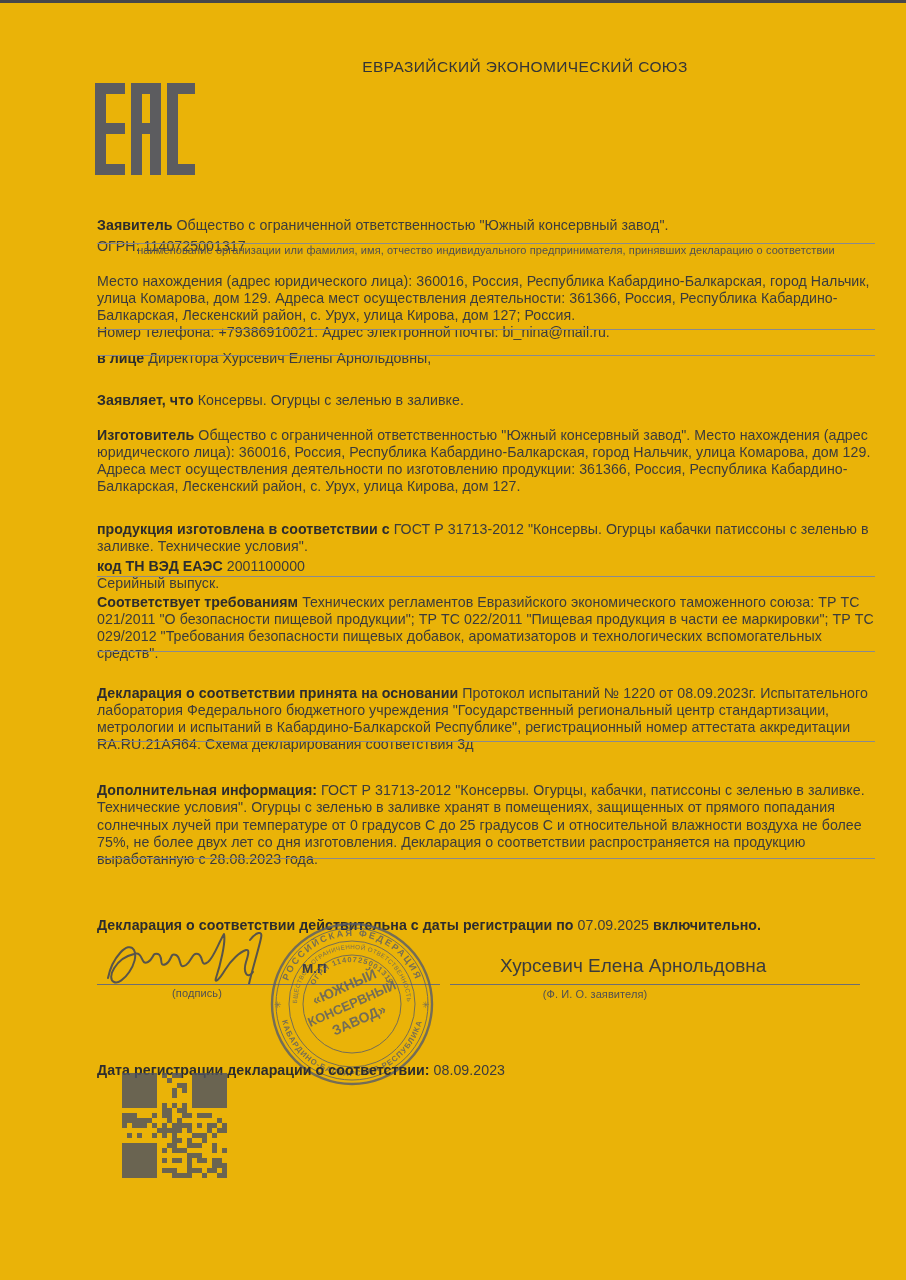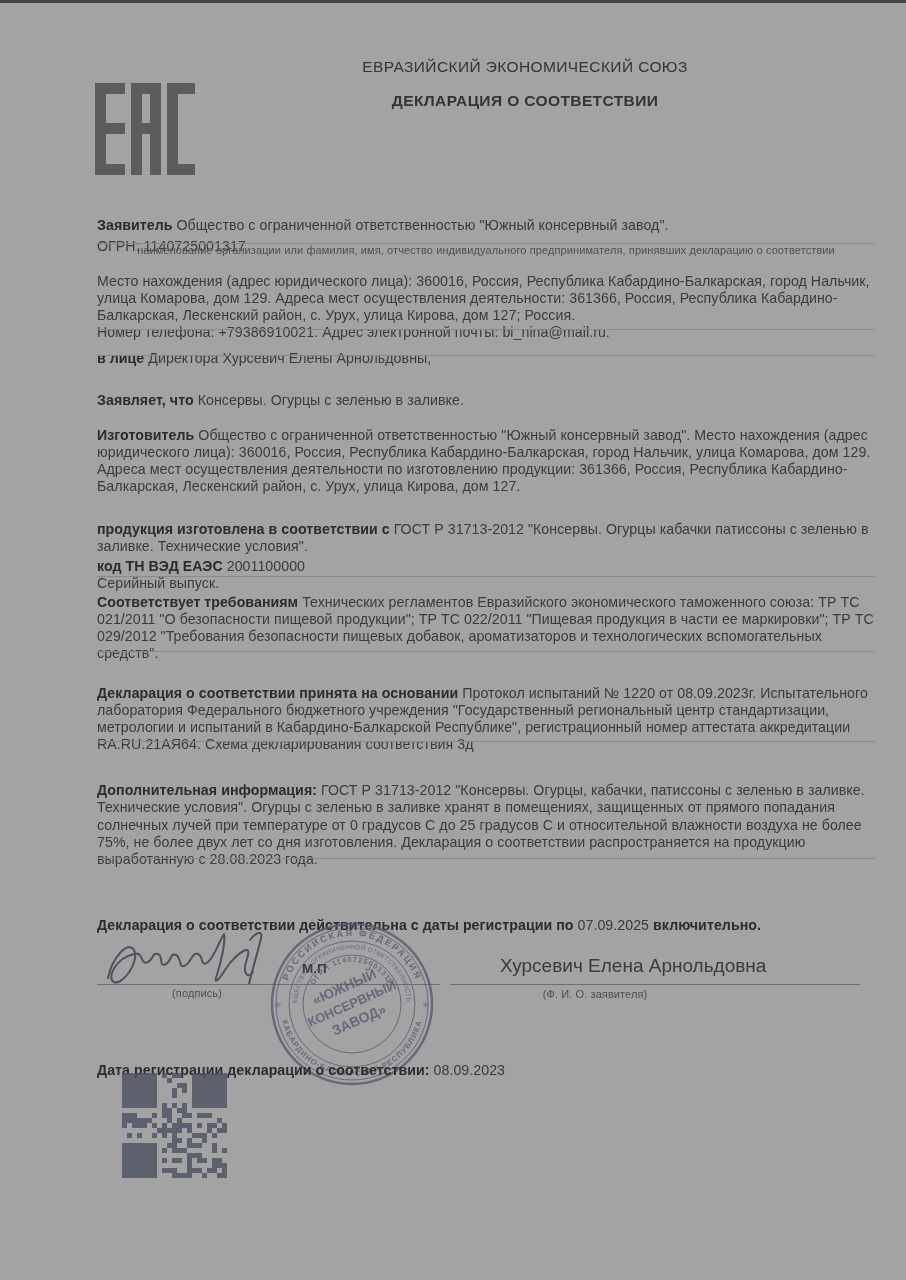--- a/index.html
+++ b/index.html
@@ -1,18 +1,18 @@
 <!DOCTYPE html>
 <html><head>
 <meta charset="utf-8">
 <style>
   html,body{margin:0;padding:0;background:#e8e8e6;}
   .page{
     position:relative;width:906px;height:1280px;margin:0 auto;
-    background:#a3a3a3;overflow:hidden;
+    background:#eab308;overflow:hidden;
     font-family:"Liberation Sans", sans-serif;
     color:#3b3b3d;
   }
   .top-edge{position:absolute;left:0;top:0;width:906px;height:3px;background:#47474a;}
   .title{position:absolute;left:155px;width:740px;text-align:center;font-size:15.5px;letter-spacing:.4px;color:#343436;}
   .title.bold{font-weight:bold;}
   .p{position:absolute;left:97px;width:778px;font-size:14.2px;line-height:17px;letter-spacing:.05px;color:#3b3b3d;}
   .b{font-weight:bold;color:#2c2c2e;}
   .rule{position:absolute;height:0;border-top:1.3px solid #8a8a8e;}
   .cap{position:absolute;font-size:11px;line-height:11px;color:#4f4f52;text-align:center;letter-spacing:.1px;}
@@ -41,21 +41,20 @@
         <rect x="55" y="0" width="11" height="92"></rect>
       <rect x="36" y="0" width="30" height="11"></rect>
         <rect x="36" y="40" width="30" height="11"></rect>
       <rect x="72" y="0" width="11" height="92"></rect>
         <rect x="72" y="0" width="28" height="11"></rect>
       <rect x="72" y="81" width="28" height="11"></rect>
     </g>
   </svg>
 
   <div class="title" style="top:58px;">ЕВРАЗИЙСКИЙ ЭКОНОМИЧЕСКИЙ СОЮЗ</div>
-  <div class="title bold" style="top:92px;">ДЕКЛАРАЦИЯ О СООТВЕТСТВИИ</div>
 
   <p class="p" style="top:203px;"><span class="b">Заявитель</span> <span>Общество с ограниченной ответственностью "Южный консервный завод".</span></p>
   <p class="p" style="top:224px;">ОГРН: 1140725001317</p>
   <div class="rule" style="top:243px;left:97px;width:778px;"></div>
   <div class="cap" style="top:245px;left:97px;width:778px;">наименование организации или фамилия, имя, отчество индивидуального предпринимателя, принявших декларацию о соответствии</div>
   <p class="p" style="top:259px;">Место нахождения (адрес юридического лица): 360016, Россия, Республика Кабардино-Балкарская, город Нальчик, улица Комарова, дом 129. Адреса мест осуществления деятельности: 361366, Россия, Республика Кабардино-Балкарская, Лескенский район, с. Урух, улица Кирова, дом 127; Россия.</p>
   <p class="p" style="top:310px;">Номер телефона: +79386910021. Адрес электронной почты: bi_nina@mail.ru.</p>
   <div class="rule" style="top:329px;left:97px;width:778px;"></div>
   <p class="p" style="top:336px;"><span class="b">в лице</span> <span>Директора Хурсевич Елены Арнольдовны,</span></p>
   <div class="rule" style="top:355px;left:97px;width:778px;"></div>

